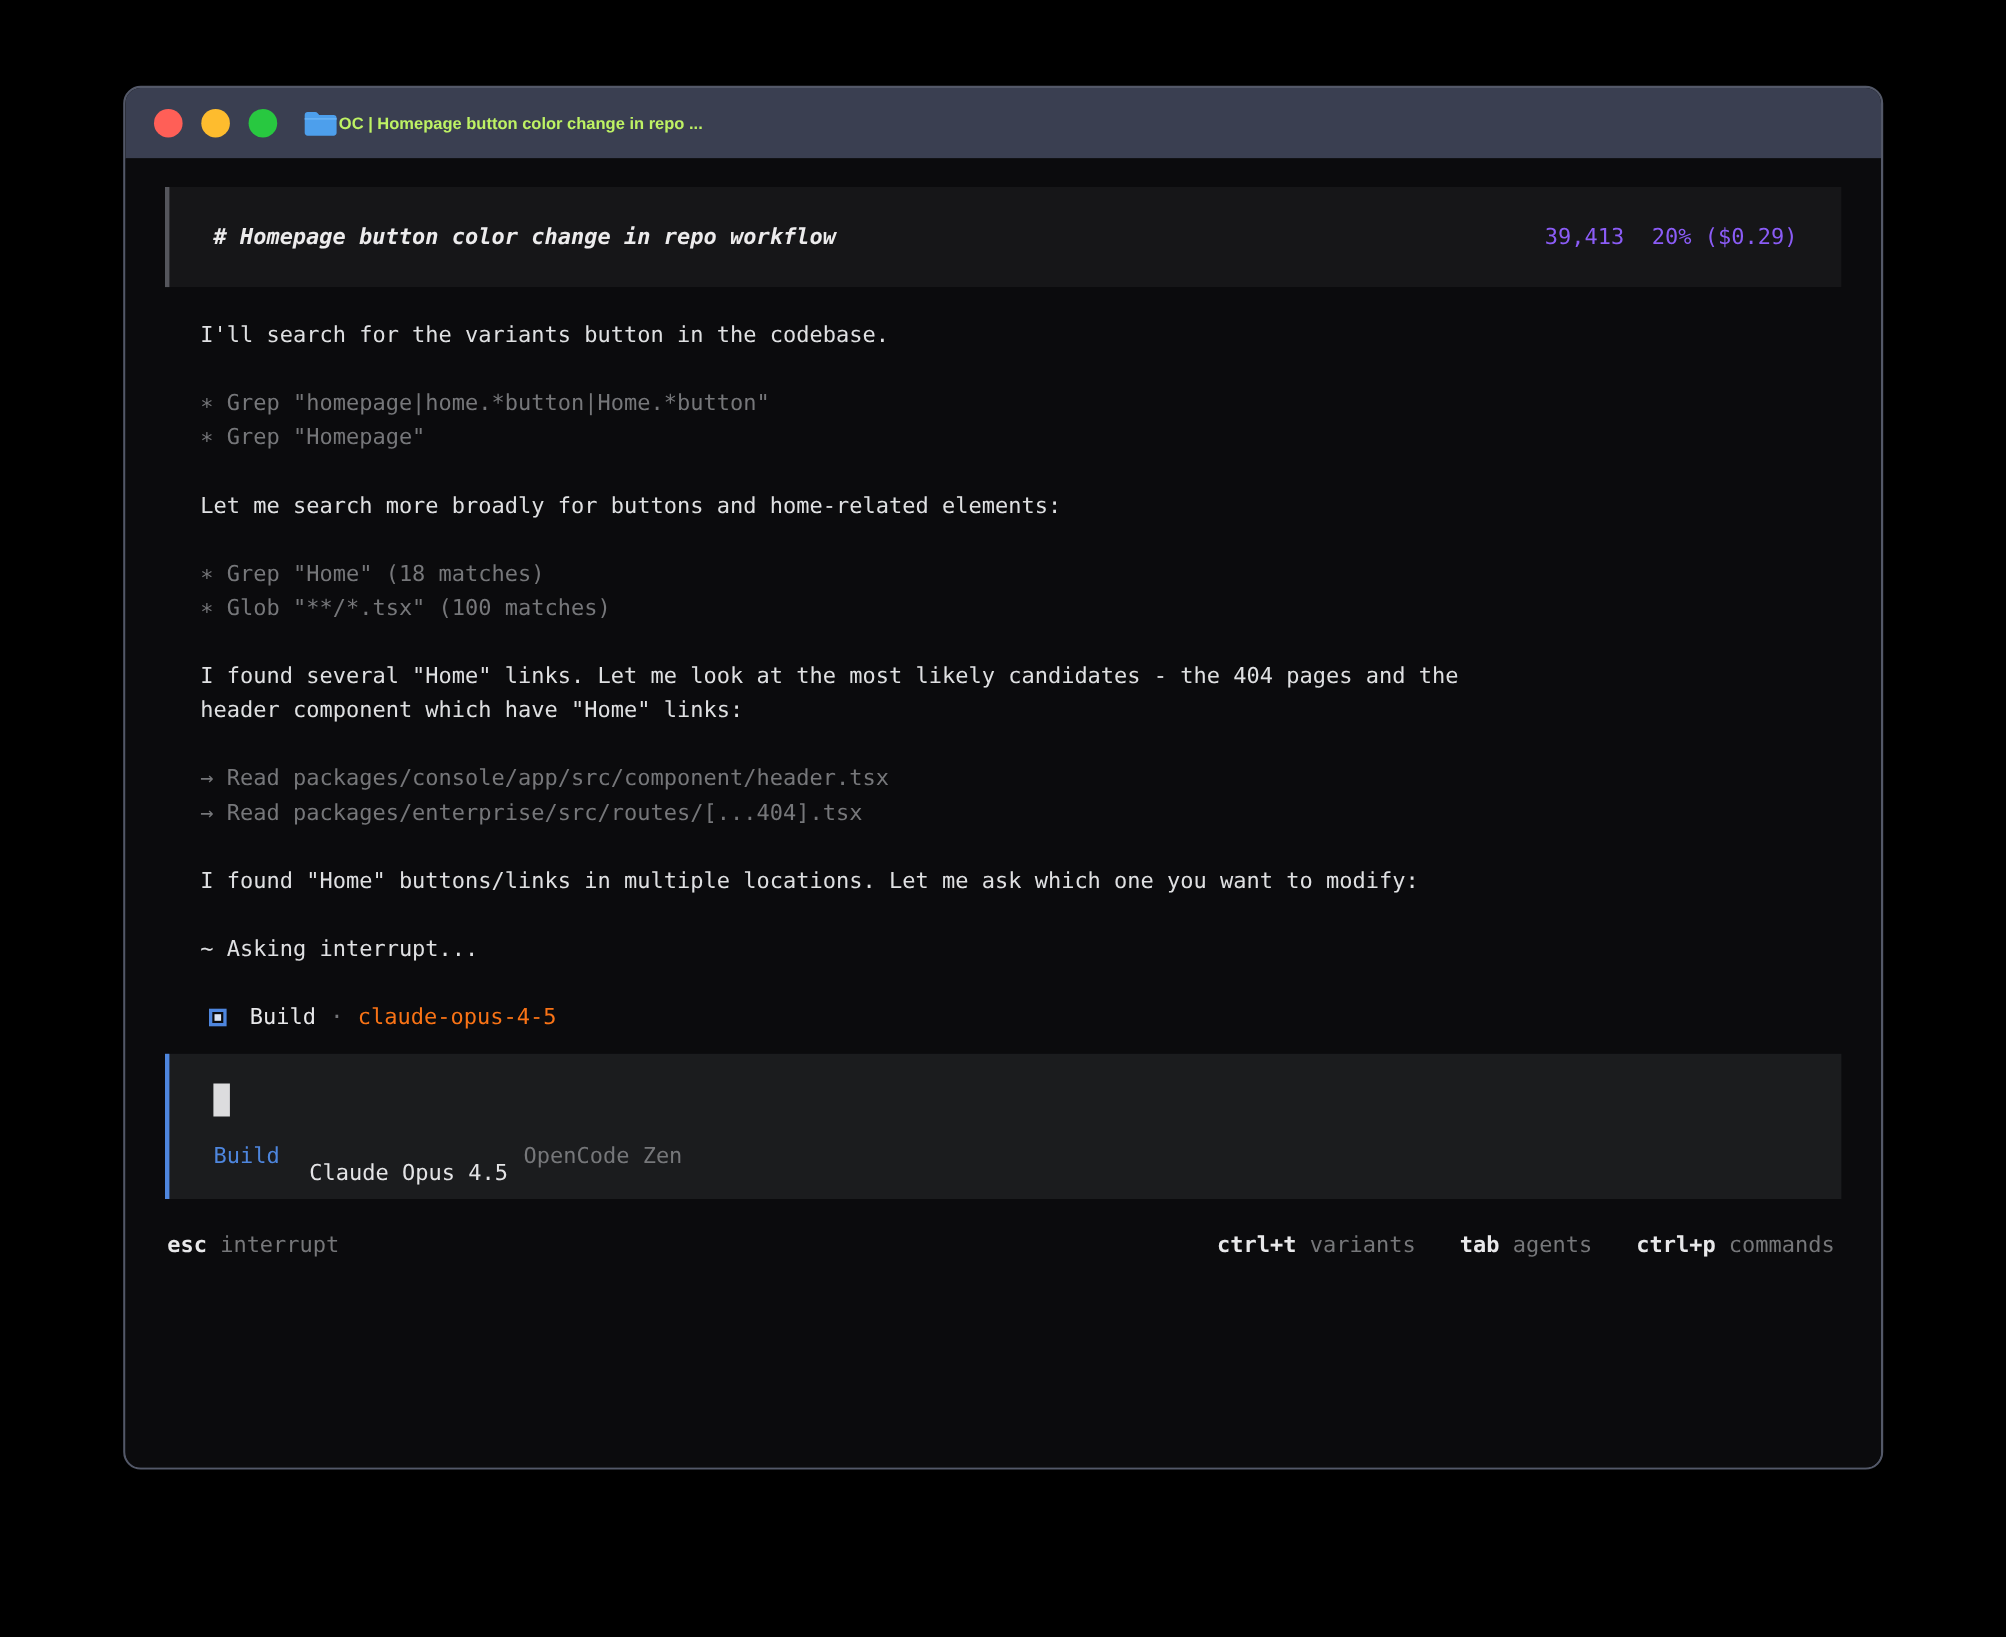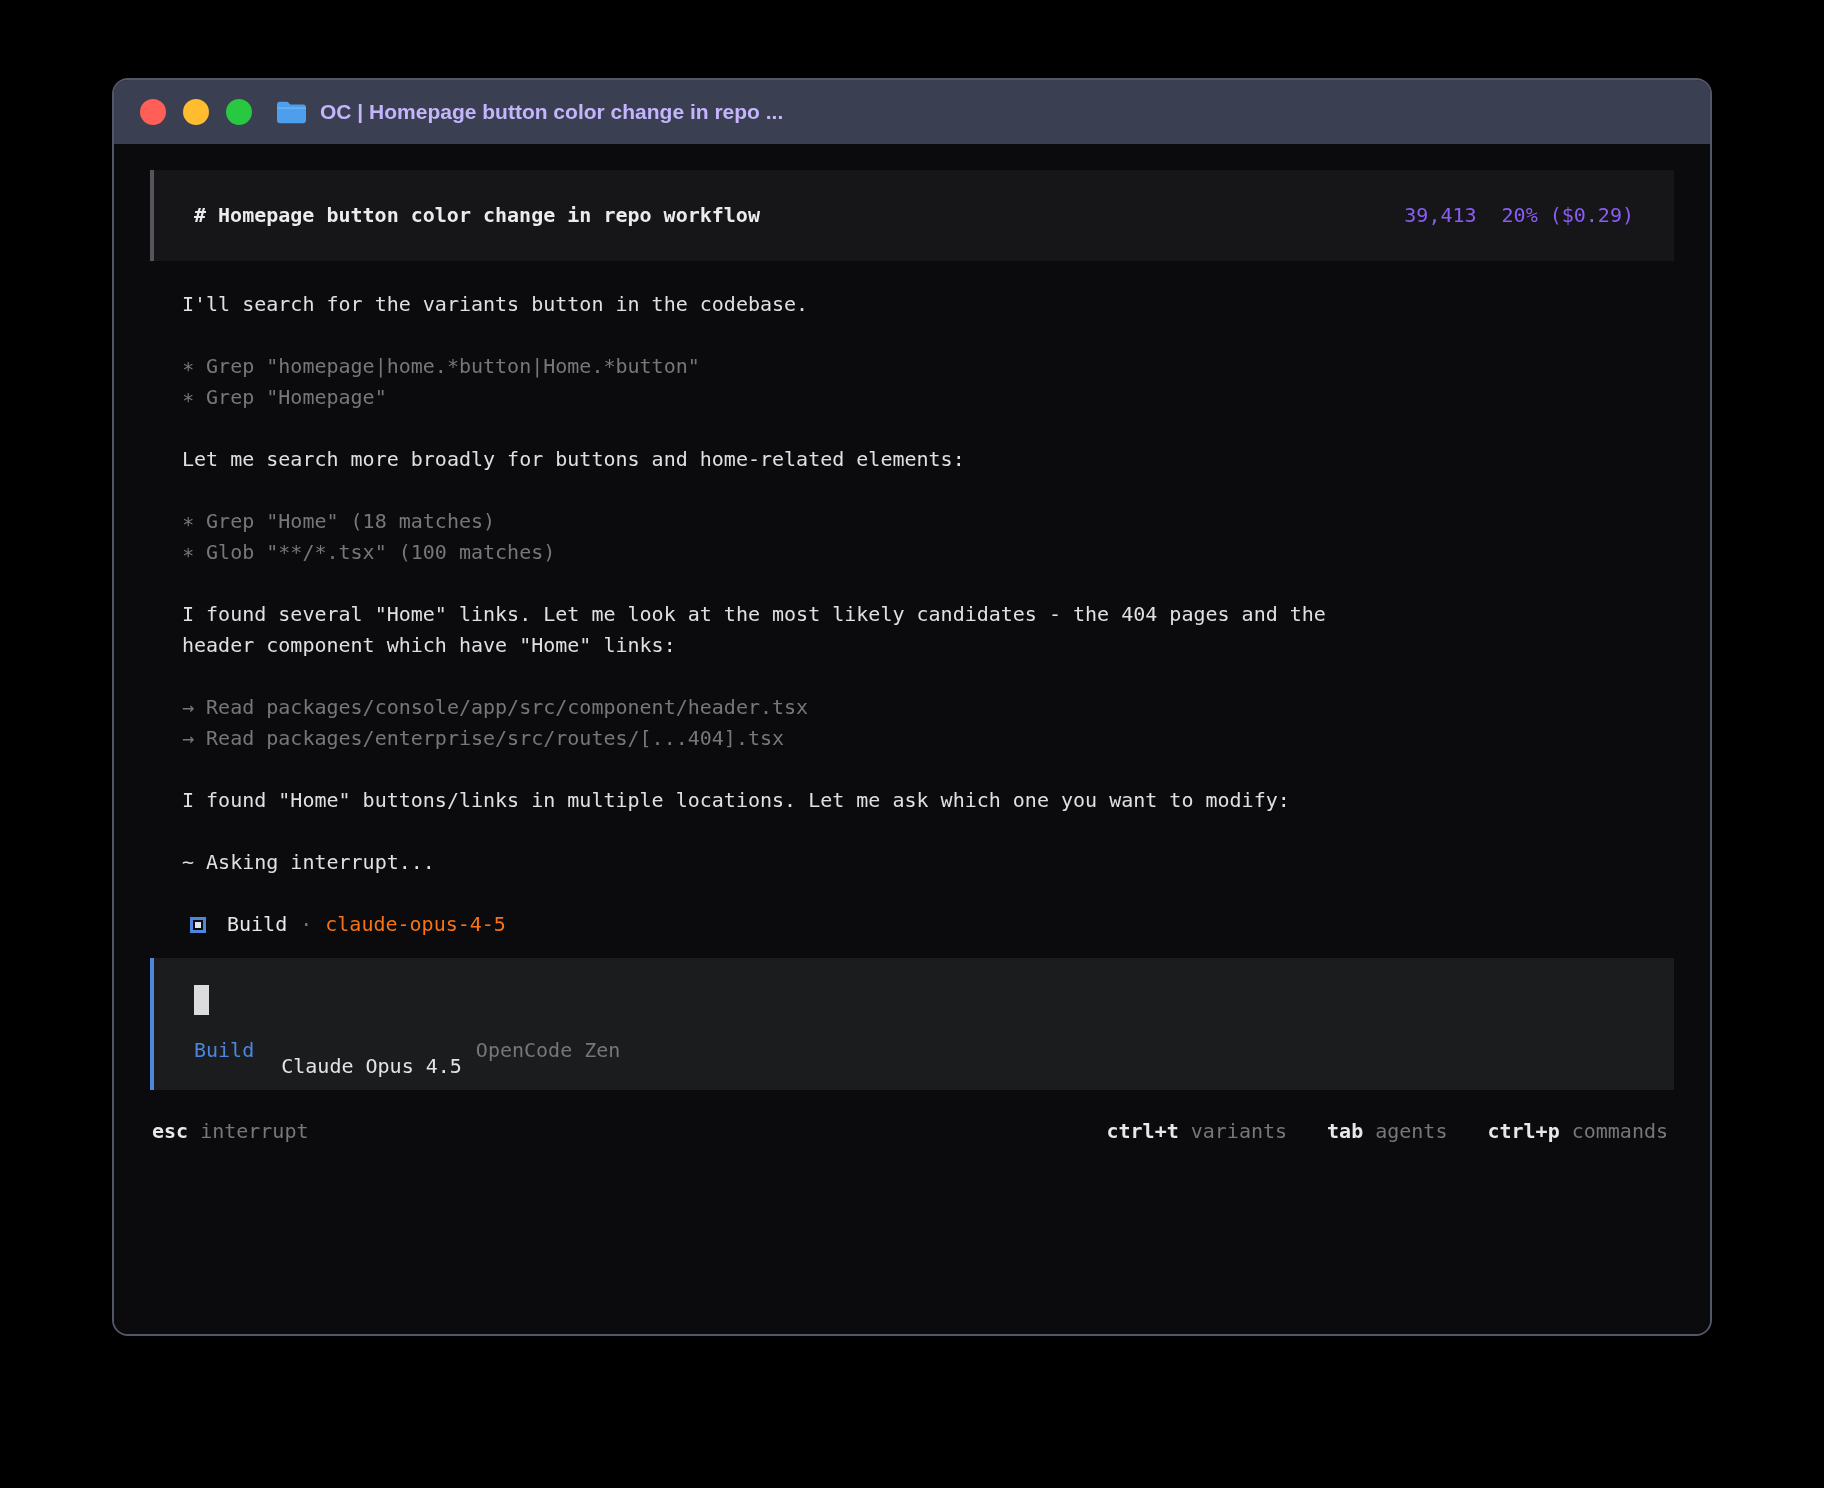--- a/index.html
+++ b/index.html
@@ -26,44 +26,44 @@
     display:flex; align-items:center;
     padding:0 26px;
   }
   .lights { display:flex; gap:17px; align-items:center; }
   .light { width:26px; height:26px; border-radius:50%; display:inline-block; cursor:pointer; }
   .light.red    { background:var(--traffic-close,#ff5f57); }
   .light.yellow { background:var(--traffic-minimize,#febc2e); }
   .light.green  { background:var(--traffic-zoom,#28c840); }
   .folder { margin-left:24px; display:flex; align-items:center; }
   .window-title {
-    margin-left:13px;
+    margin-left:1px;
     font-family:"Liberation Sans", sans-serif;
-    font-weight:700; font-size:21px; color:#c4b5fd;
+    font-weight:700; font-size:15px; color:#bef264;
     white-space:nowrap;
   }
 
   
   .content {
     flex:1 1 auto;
     background:#0b0b0d;
     padding:26px 36px 0;
     display:flex; flex-direction:column;
     font-size:20px; line-height:31px;
     color:#dfe0e2;
   }
 
   .session-header {
     background:#161618;
     border-left:4px solid #55565c;
     padding:30px 40px;
     display:flex; justify-content:space-between; align-items:center;
     white-space:pre;
   }
-  .session-title { font-weight:700; color:#ecebec; }
+  .session-title { font-weight:700; color:#ecebec;font-style:italic; }
   .session-stats { color:#8b5cf6; display:flex; }
   .session-stats .pct { margin-left:25px; }
   .session-stats .cost { margin-left:12px; }
 
   .user-message {
     margin-top:29px;
     background:#1a1a1d;
     border-left:4px solid var(--accent-blue,#4e86de);
     padding:30px 40px;
     color:#d0d1d3;

